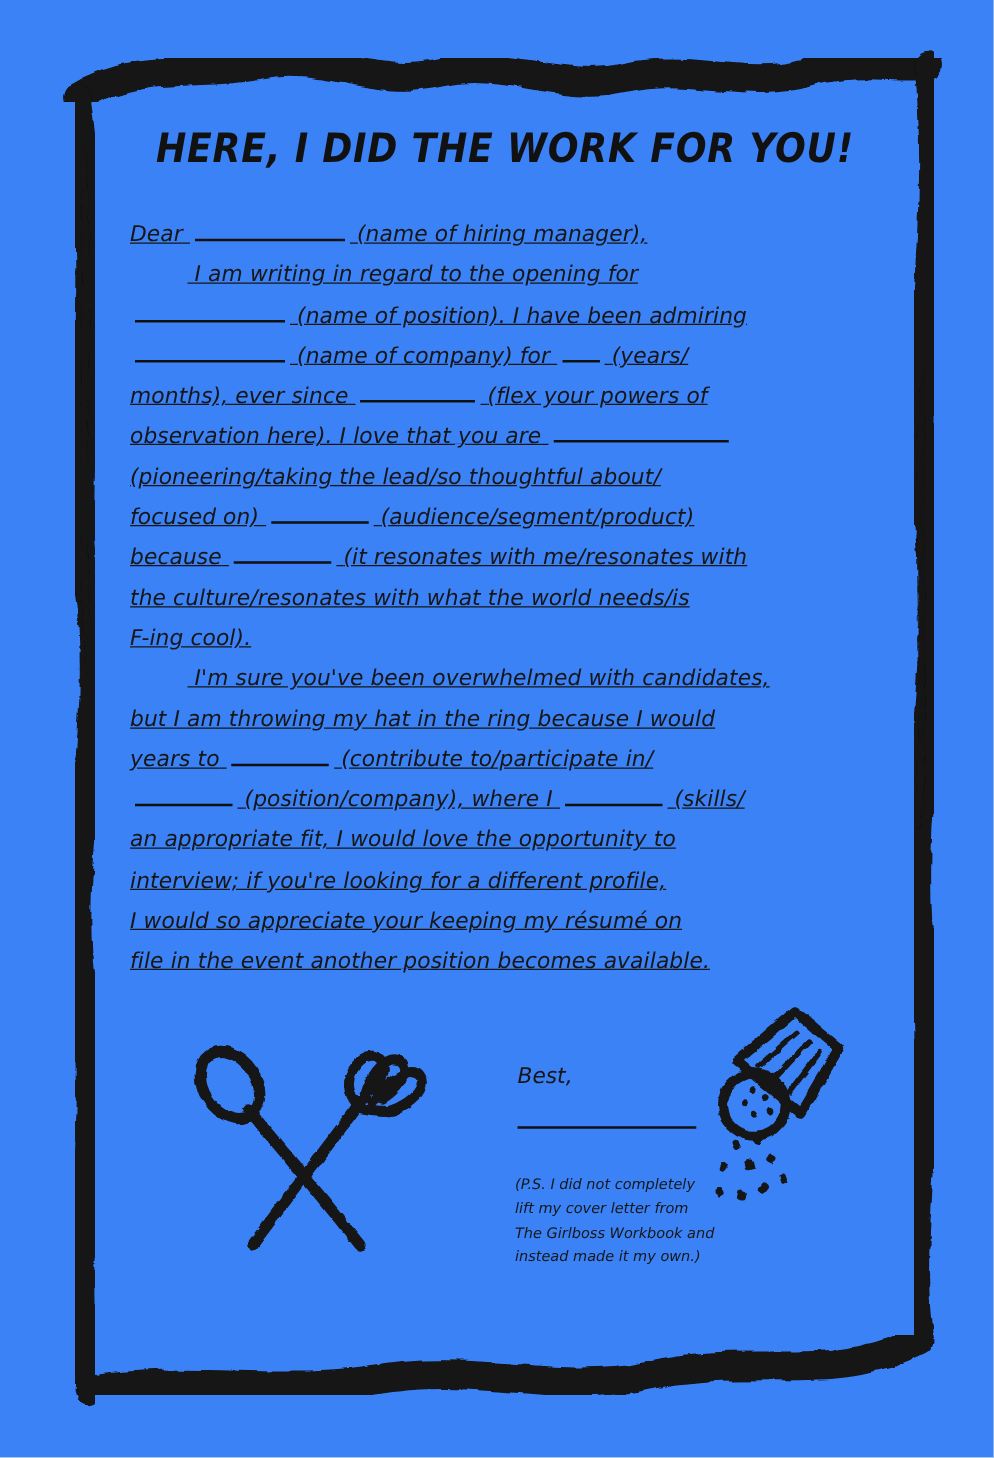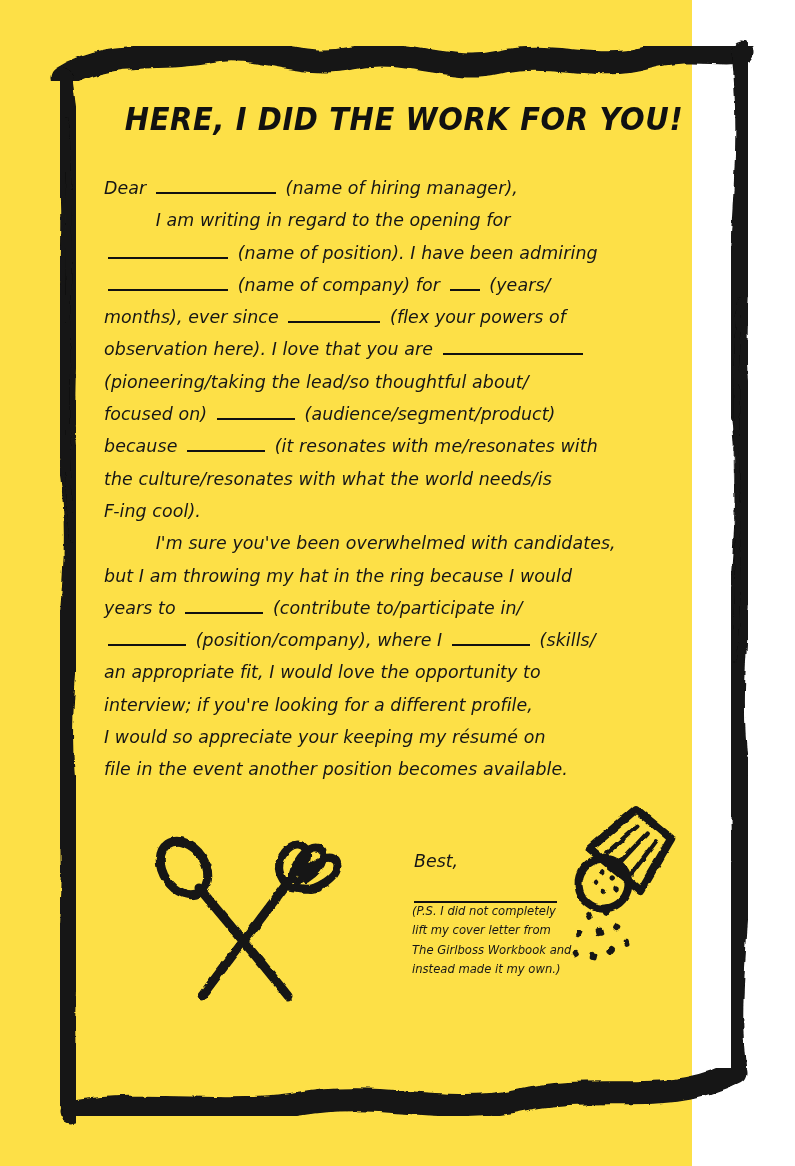--- a/index.html
+++ b/index.html
@@ -10,23 +10,23 @@
   body {
     width: 795px;
     height: 1166px;
     overflow: hidden;
     font-family: "DejaVu Sans", sans-serif;
     color: #1a1a1a;
   }
 
   #page {
     position: relative;
-    width: 692px;
+    width: 795px;
     height: 1166px;
-    background: #fde047;
+    background: #3b82f6;
   }
 
   
   #frame-svg {
     position: absolute;
     left: 0;
     top: 0;
     width: 795px;
     height: 1166px;
     pointer-events: none;
@@ -57,20 +57,21 @@
 
   .letter {
     margin-top: 40px;
     font-family: "DejaVu Sans", sans-serif;
     font-style: italic;
     font-size: 17.4px;
     line-height: 32.3px;
     color: #161616;
     letter-spacing: 0.1px;
     width: 590px;
+    text-decoration: underline;
   }
 
   .letter .ln {
     white-space: nowrap;
     display: block;
   }
 
   .indent {
     display: inline-block;
     width: 46px;
@@ -107,21 +108,21 @@
     margin-top: 30px;
     width: 143px;
     height: 0;
     border-bottom: 2.6px solid #111;
   }
 
   
   #ps-note {
     position: absolute;
     left: 308px;
-    top: 816px;
+    top: 852px;
     width: 230px;
     font-family: "DejaVu Sans", sans-serif;
     font-style: italic;
     font-size: 11.6px;
     line-height: 19.4px;
     color: #161616;
   }
   #ps-note .ln { display: block; white-space: nowrap; }
   .bookname { font-style: italic; margin-top: 28px; }
 

